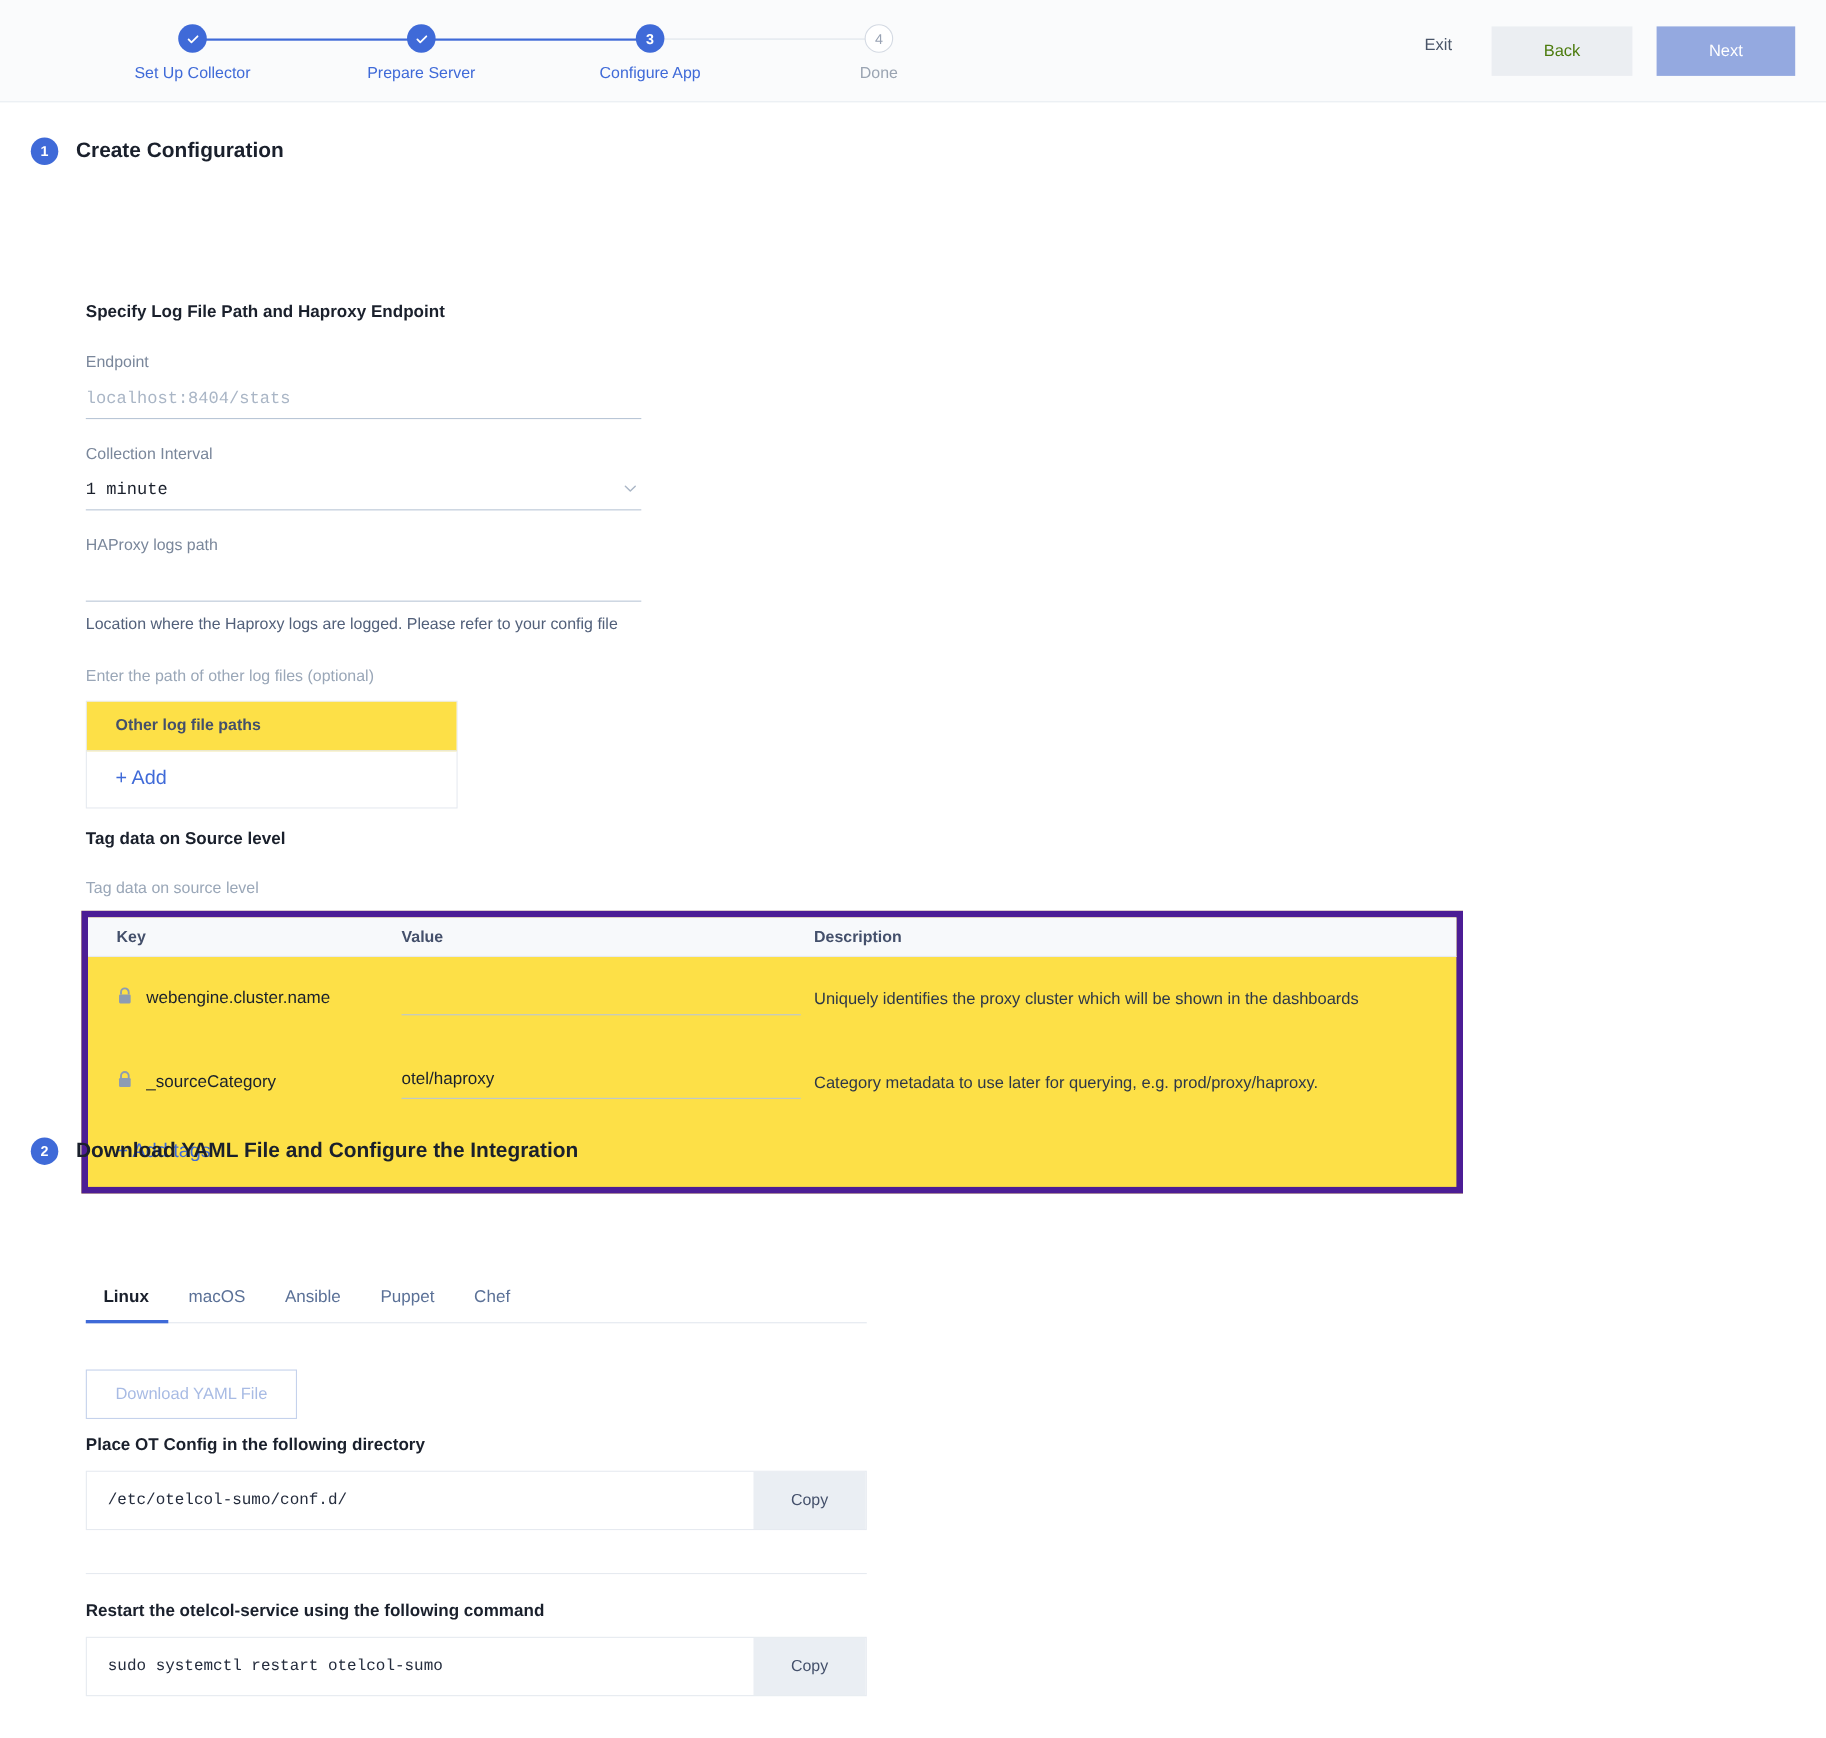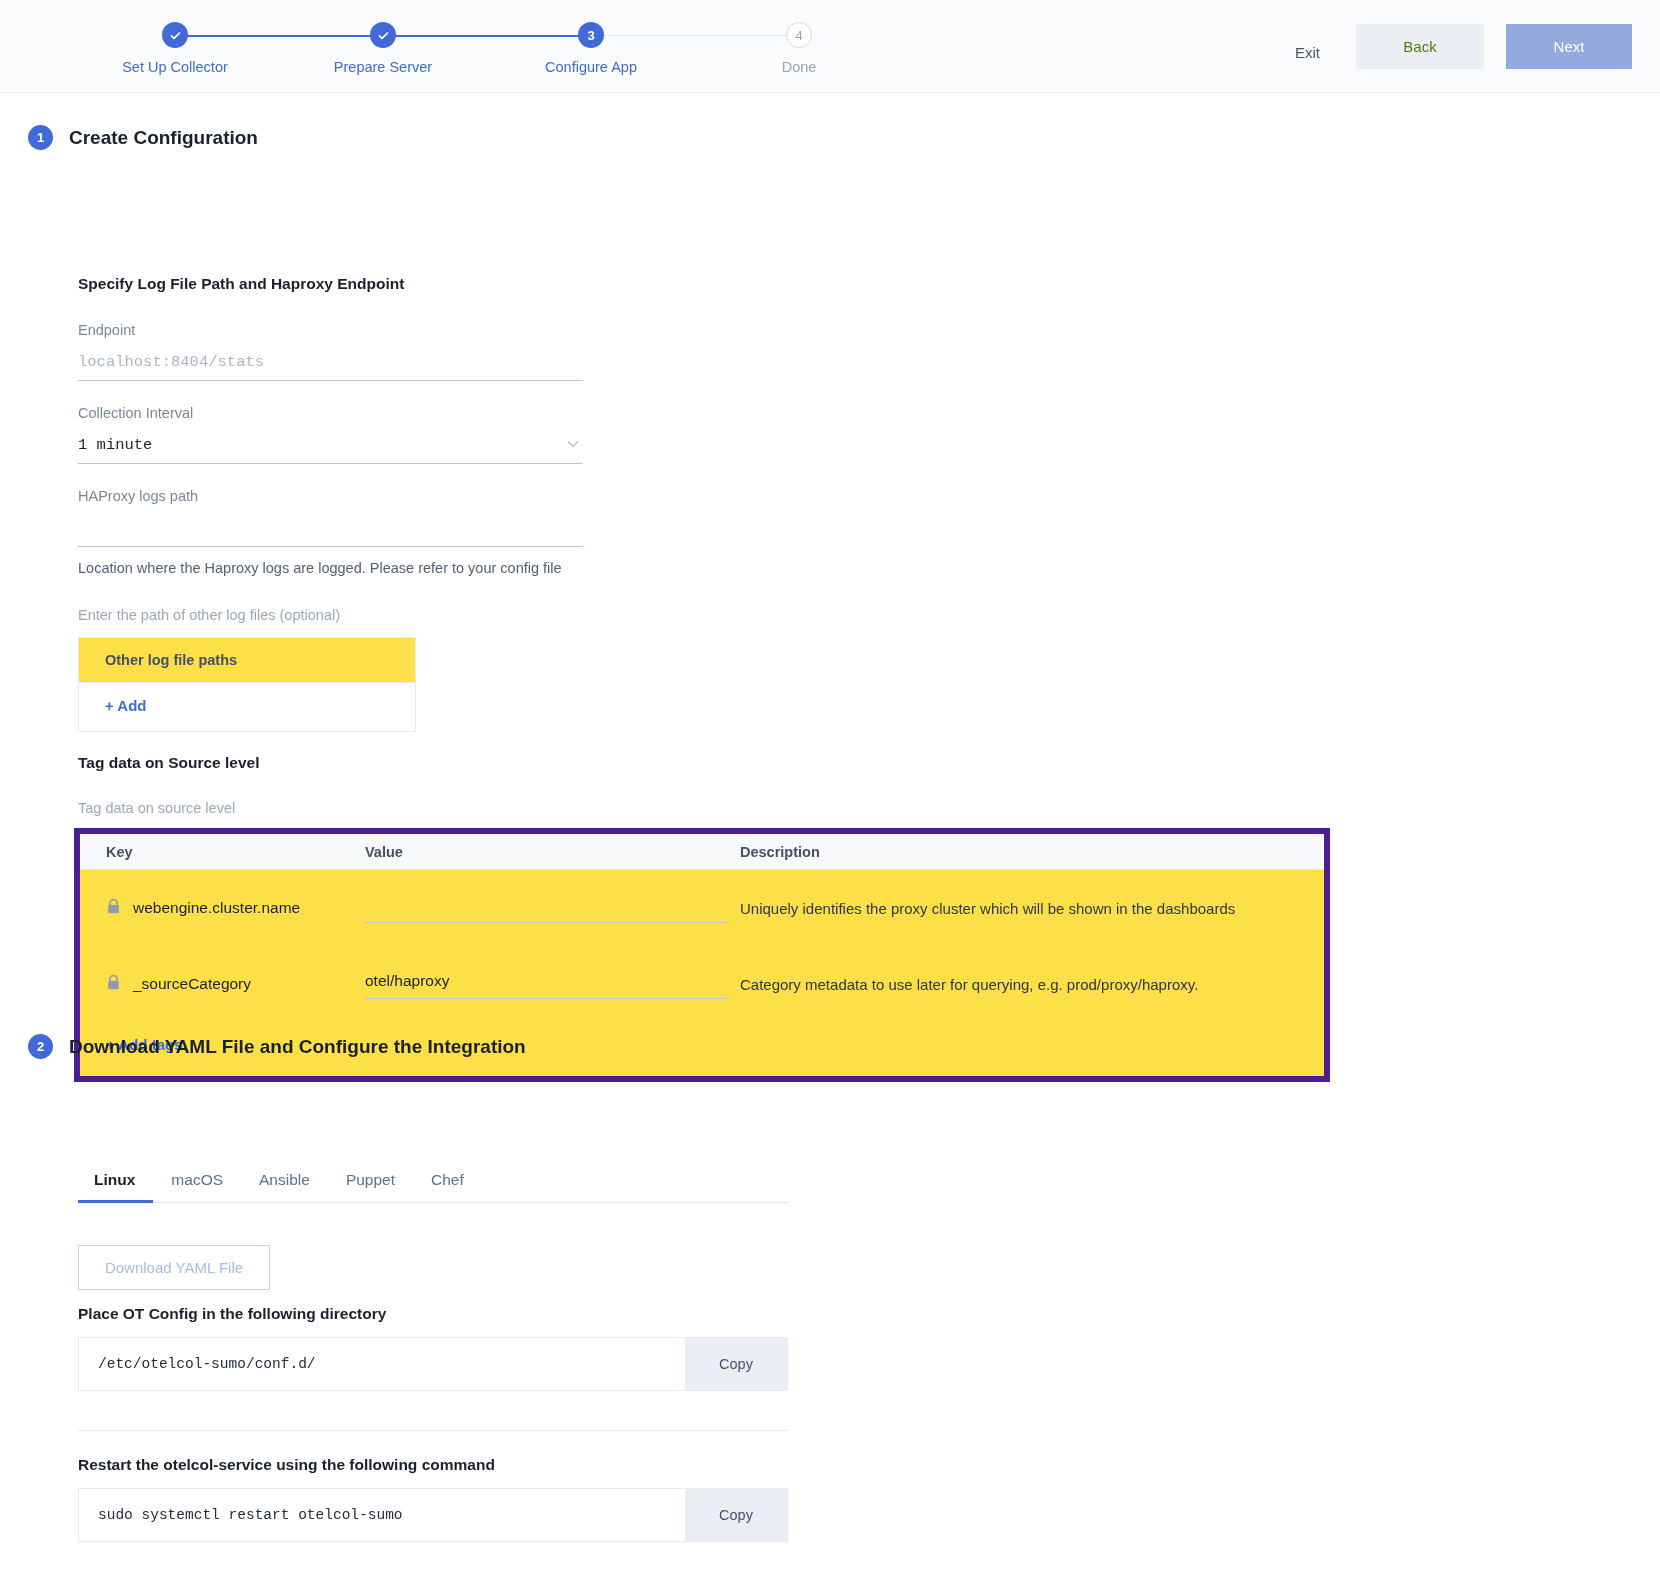--- a/index.html
+++ b/index.html
@@ -69,21 +69,21 @@
     background: #3f6ad8;
     z-index: 1;
   }
   .step-line.inactive { background: #dde3ea; height: 1px; top: 13px;}
 
   .header-actions {
     position: absolute;
     right: 28px;
     top: 24px;
     display: flex;
-    align-items: flex-end;
+    align-items: flex-start;
     gap: 22px;
   }
   .btn-text {
     font-size: 15px;
     color: #4a5568;
     background: none;
     border: none;
     padding: 8px 14px;
     cursor: pointer;
     font-family: inherit;
@@ -189,22 +189,22 @@
     border-bottom: 1px solid #e6eaf0;
     padding: 14px 0 14px 26px;
     font-size: 14.5px;
     font-weight: 700;
     color: #44506b;
   }
   .mini-table-body {
     padding: 14px 0 16px 26px;
   }
   .link-blue {
-    font-size: 15px;
-    font-weight: 700;
+    font-size: 18px;
+    font-weight: 400;
     color: #3f6ad8;
     cursor: pointer;
   }
 
   
   .tag-table {
     position: absolute;
     left: 74px;
     top: 735px;
     width: 1256px;

